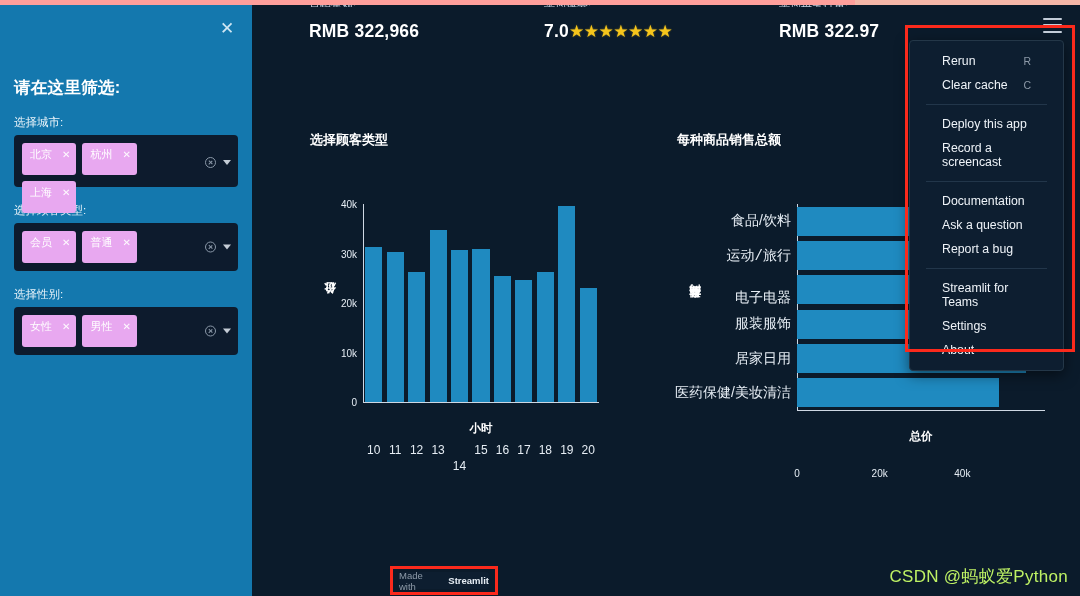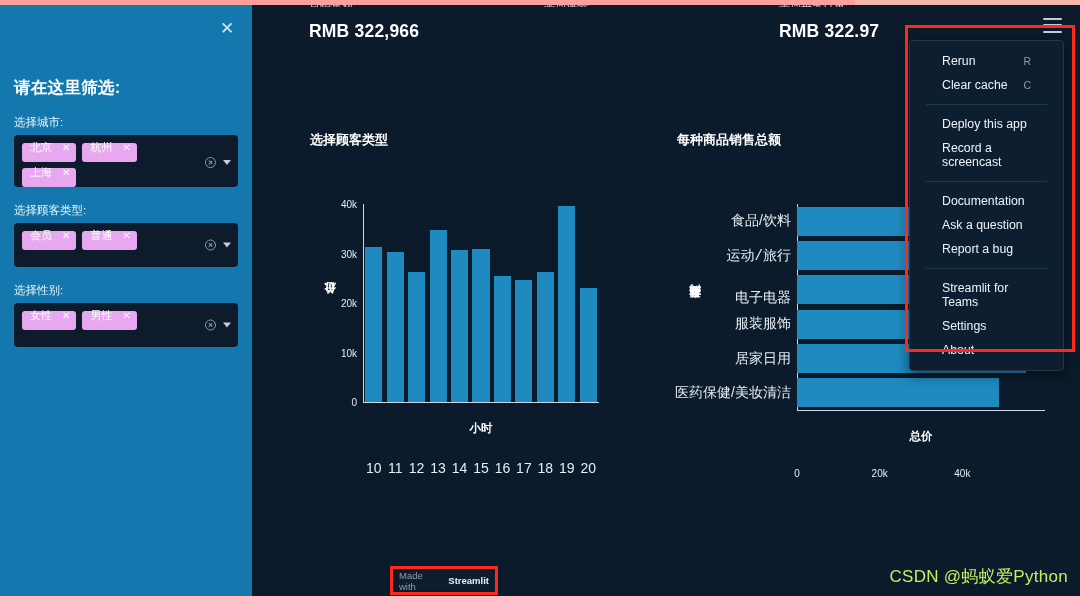--- a/index.html
+++ b/index.html
@@ -25,21 +25,21 @@
                    cursor: pointer; font-weight: 300; }
   .sidebar-title { margin-top: 73px; color: #ffffff; font-size: 16.5px; font-weight: bold;
                    letter-spacing: .3px; }
   .field-label { color: #eaf4fa; font-size: 11.5px; margin-top: 16px; margin-bottom: 5px; }
   .multiselect { position: relative; background: #0d1b2d; border-radius: 4px;
                  min-height: 44px; padding: 8px 44px 8px 8px;
                  display: flex; flex-wrap: wrap; align-items: flex-start; gap: 6px; }
   .ms-city { height: 52px; }
   .tag { display: inline-flex; align-items: center; gap: 10px;
          background: #e8a8f0; color: #ffffff; border-radius: 3px;
-         padding: 2px 6px 12px 8px; font-size: 11px; height: 19px; line-height: 15px; }
+         padding: 2px 6px 12px 8px; font-size: 11px; height: 32px; line-height: 15px; }
   .tag .tx { font-size: 10px; opacity: .95; cursor: pointer; }
   .ms-ctrls { position: absolute; right: 7px; top: 50%; transform: translateY(-50%);
               display: flex; align-items: center; gap: 7px; }
   .ms-clear { width: 11px; height: 11px; border-radius: 50%; border: 1.3px solid #8a98a8;
               position: relative; cursor: pointer; }
   .ms-clear::before, .ms-clear::after { content: ""; position: absolute; left: 1.6px; top: 3.8px;
               width: 5.4px; height: 1.2px; background: #8a98a8; }
   .ms-clear::before { transform: rotate(45deg); }
   .ms-clear::after  { transform: rotate(-45deg); }
   .ms-caret { width: 0; height: 0; border-left: 4.5px solid transparent;
@@ -71,21 +71,21 @@
   
   #chart-left { left: 58px; top: 127px; width: 300px; height: 295px; }
   .vb-plot { position: absolute; left: 53px; top: 55px; width: 236px; height: 198px; }
   .vb-axisline { position: absolute; left: 53px; top: 253px; width: 236px; height: 1px;
                  background: #cfd8e3; }
   .vb-yaxisline { position: absolute; left: 53px; top: 55px; width: 1px; height: 198px;
                   background: #cfd8e3; }
   .vb-bar { position: absolute; bottom: 0; background: #1f8ac0; }
   .vb-tick { position: absolute; right: 100%; margin-right: 6px; color: #e6edf4;
              font-size: 10px; transform: translateY(-50%); white-space: nowrap; }
-  .vb-xlab { position: absolute; top: 256px; color: #e6edf4; font-size: 14px;
+  .vb-xlab { position: absolute; top: 239px; color: #e6edf4; font-size: 12px;
              transform: translateX(-50%); }
   .vb-xtitle { position: absolute; left: 171px; top: 272px; transform: translateX(-50%);
                color: #ffffff; font-size: 11.5px; font-weight: bold; }
   .vb-ytitle { position: absolute; left: 13px; top: 154px; color: #ffffff; font-size: 11.5px;
                font-weight: bold; writing-mode: vertical-rl; transform: rotate(180deg); }
 
   
   #chart-right { left: 425px; top: 127px; width: 430px; height: 295px; }
   .hb-plot { position: absolute; left: 120px; top: 55px; width: 248px; height: 206px; }
   .hb-axisline { position: absolute; left: 120px; top: 261px; width: 248px; height: 1px;
@@ -201,20 +201,23 @@
 
   <div class="main">
 
     <div class="metrics">
       <div class="metric m1">
         <div class="metric-label">总销售额:</div>
         <div class="metric-value">RMB 322,966</div>
       </div>
       <div class="metric m2">
         <div class="metric-label">平均评分:</div>
+        <div class="metric-value">
+          <span>7.0</span><span class="stars">★★★★★★★</span>
+        </div>
       </div>
       <div class="metric m3">
         <div class="metric-label">平均每笔订单:</div>
         <div class="metric-value">RMB 322.97</div>
       </div>
     </div>
 
     <div class="chart-block" id="chart-left">
       <div class="chart-title">选择顾客类型</div>
       <div class="chart-area">
@@ -223,21 +226,21 @@
         <div class="vb-plot" id="vb-plot">
             <div class="vb-bar" style="left: 2.14545px; width: 17.1636px; height: 154.935px; background: rgb(31, 138, 192);"></div>
             <div class="vb-xlab" style="left: 10.7273px;">10</div>
             <div class="vb-bar" style="left: 23.6px; width: 17.1636px; height: 150.48px; background: rgb(31, 138, 192);"></div>
             <div class="vb-xlab" style="left: 32.1818px;">11</div>
             <div class="vb-bar" style="left: 45.0545px; width: 17.1636px; height: 129.69px; background: rgb(31, 138, 192);"></div>
             <div class="vb-xlab" style="left: 53.6364px;">12</div>
             <div class="vb-bar" style="left: 66.5091px; width: 17.1636px; height: 172.26px; background: rgb(31, 138, 192);"></div>
             <div class="vb-xlab" style="left: 75.0909px;">13</div>
             <div class="vb-bar" style="left: 87.9636px; width: 17.1636px; height: 152.46px; background: rgb(31, 138, 192);"></div>
-            <div class="vb-xlab" style="left: 96.5455px;">14</div>
+            <div class="vb-xlab" style="left: 96.5455px; margin-top: 16px;">14</div>
             <div class="vb-bar" style="left: 109.418px; width: 17.1636px; height: 153.45px; background: rgb(31, 138, 192);"></div>
             <div class="vb-xlab" style="left: 118px;">15</div>
             <div class="vb-bar" style="left: 130.873px; width: 17.1636px; height: 125.73px; background: rgb(31, 138, 192);"></div>
             <div class="vb-xlab" style="left: 139.455px;">16</div>
             <div class="vb-bar" style="left: 152.327px; width: 17.1636px; height: 121.77px; background: rgb(31, 138, 192);"></div>
             <div class="vb-xlab" style="left: 160.909px;">17</div>
             <div class="vb-bar" style="left: 173.782px; width: 17.1636px; height: 129.69px; background: rgb(31, 138, 192);"></div>
             <div class="vb-xlab" style="left: 182.364px;">18</div>
             <div class="vb-bar" style="left: 195.236px; width: 17.1636px; height: 196.515px; background: rgb(31, 138, 192);"></div>
             <div class="vb-xlab" style="left: 203.818px;">19</div>

